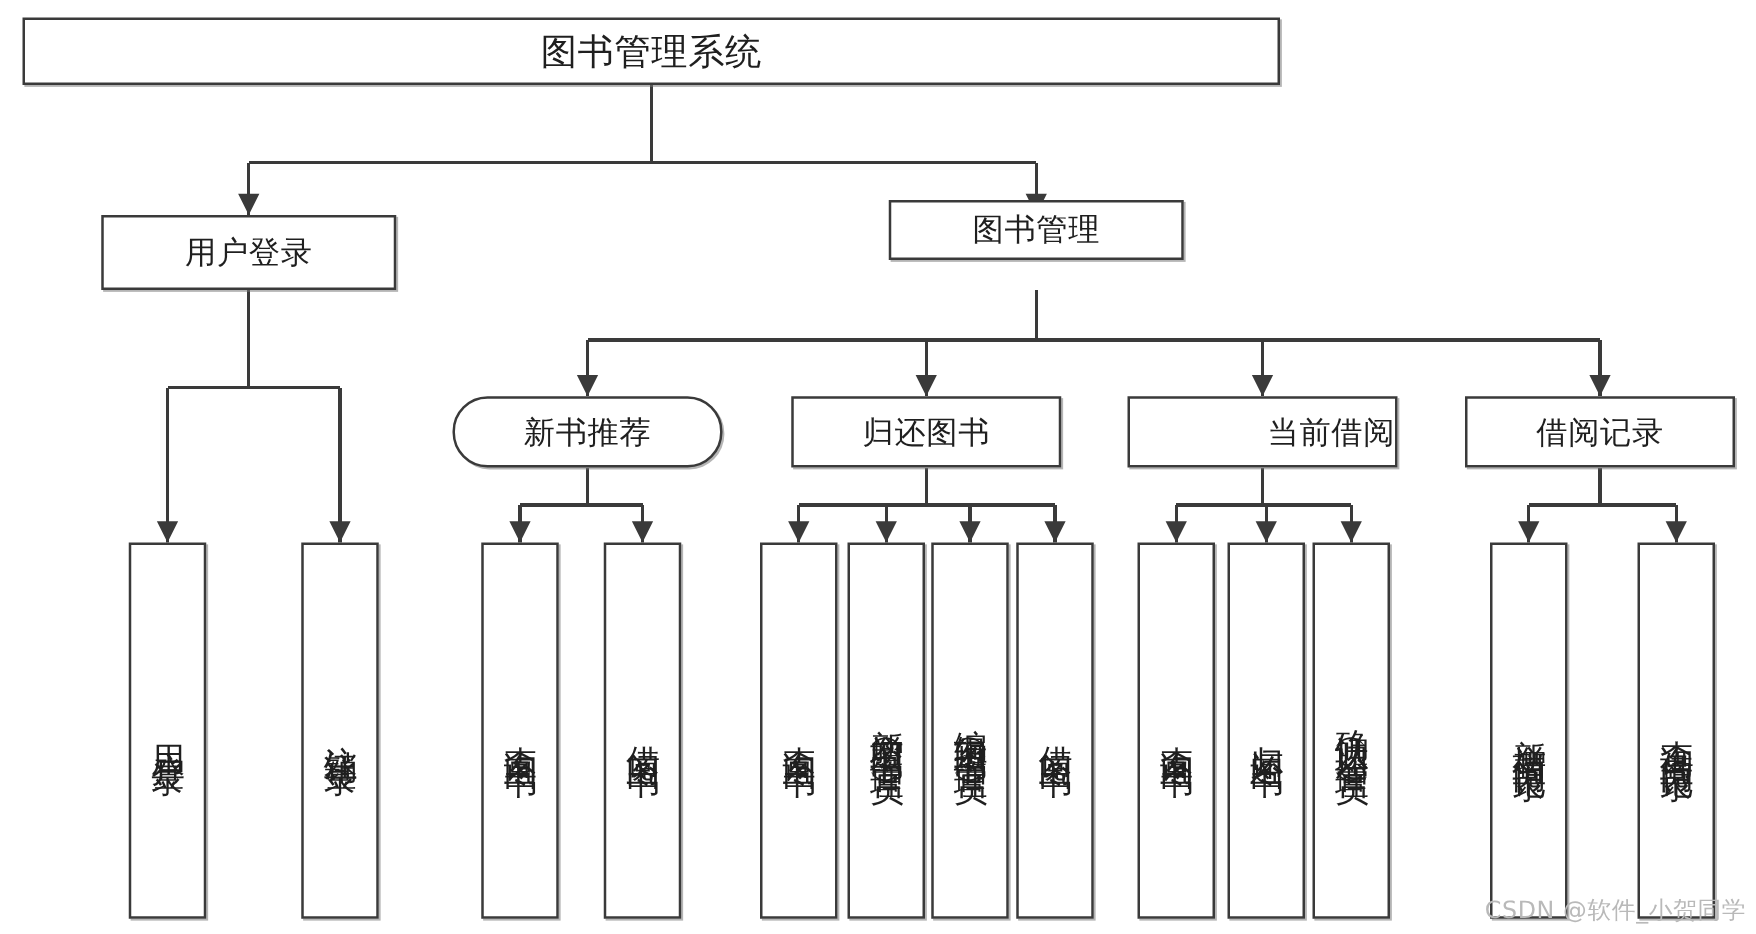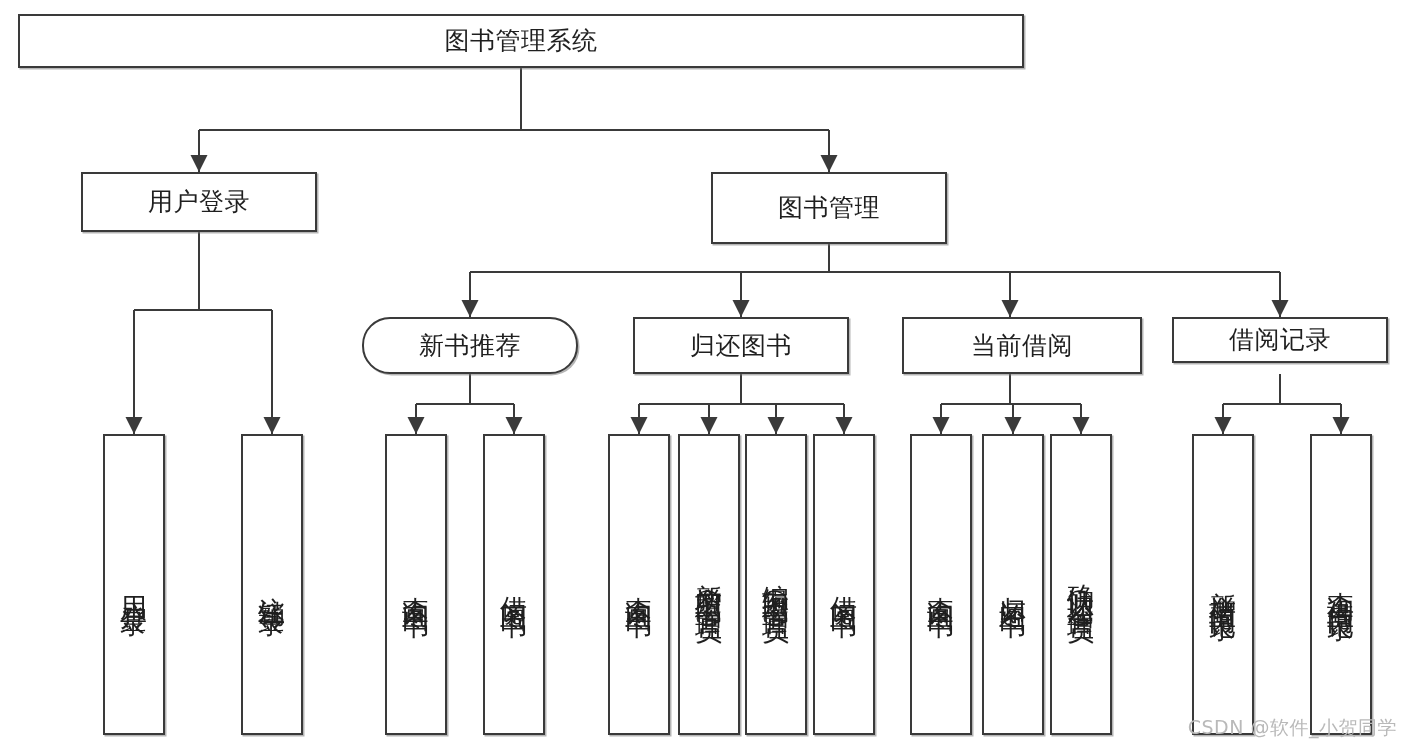--- a/index.html
+++ b/index.html
@@ -41,21 +41,21 @@
     color: #1f1f1f;
     line-height: 1.12;
     white-space: nowrap;
   }
   
   .node.h .lbl {
     font-size: 25px;
     letter-spacing: 0.5px;
   }
   .node.root .lbl {
-    font-size: 25px;
+    font-size: 29px;
   }
   
   .node.v {
     align-items: center;
     justify-content: center;
   }
   .node.v .lbl {
     writing-mode: vertical-rl;
     text-orientation: upright;
     font-size: 27px;
@@ -136,33 +136,33 @@
       <path d="M 1332.5 417 L 1349.5 417 L 1341 434 Z" fill="#3a3a3a"></path>
     </svg>
 
   <div id="nodes-layer">
       <div class="node h root" style="left: 18px; top: 14px; width: 1006px; height: 54px;">
         <span class="lbl">图书管理系统</span>
       </div>
       <div class="node h" style="left: 81px; top: 172px; width: 236px; height: 60px;">
         <span class="lbl">用户登录</span>
       </div>
-      <div class="node h" style="left: 711px; top: 172px; width: 236px; height: 72px;">
+      <div class="node h" style="left: 711px; top: 160px; width: 236px; height: 48px;">
         <span class="lbl">图书管理</span>
       </div>
       <div class="node h" style="left: 362px; top: 317px; width: 216px; height: 57px; border-radius: 28px;">
         <span class="lbl">新书推荐</span>
       </div>
       <div class="node h" style="left: 633px; top: 317px; width: 216px; height: 57px;">
         <span class="lbl">归还图书</span>
       </div>
-      <div class="node h" style="left: 902px; top: 317px; width: 240px; height: 57px;">
+      <div class="node h" style="left: 902px; top: 317px; width: 216px; height: 57px; justify-content: flex-end;">
         <span class="lbl">当前借阅</span>
       </div>
-      <div class="node h" style="left: 1172px; top: 317px; width: 216px; height: 46px;">
+      <div class="node h" style="left: 1172px; top: 317px; width: 216px; height: 57px;">
         <span class="lbl">借阅记录</span>
       </div>
       <div class="node v" style="left: 103px; top: 434px; width: 62px; height: 301px;">
         <span class="lbl">用户登录</span>
       </div>
       <div class="node v" style="left: 241px; top: 434px; width: 62px; height: 301px;">
         <span class="lbl">注销登录</span>
       </div>
       <div class="node v" style="left: 385px; top: 434px; width: 62px; height: 301px;">
         <span class="lbl">查询图书</span>

